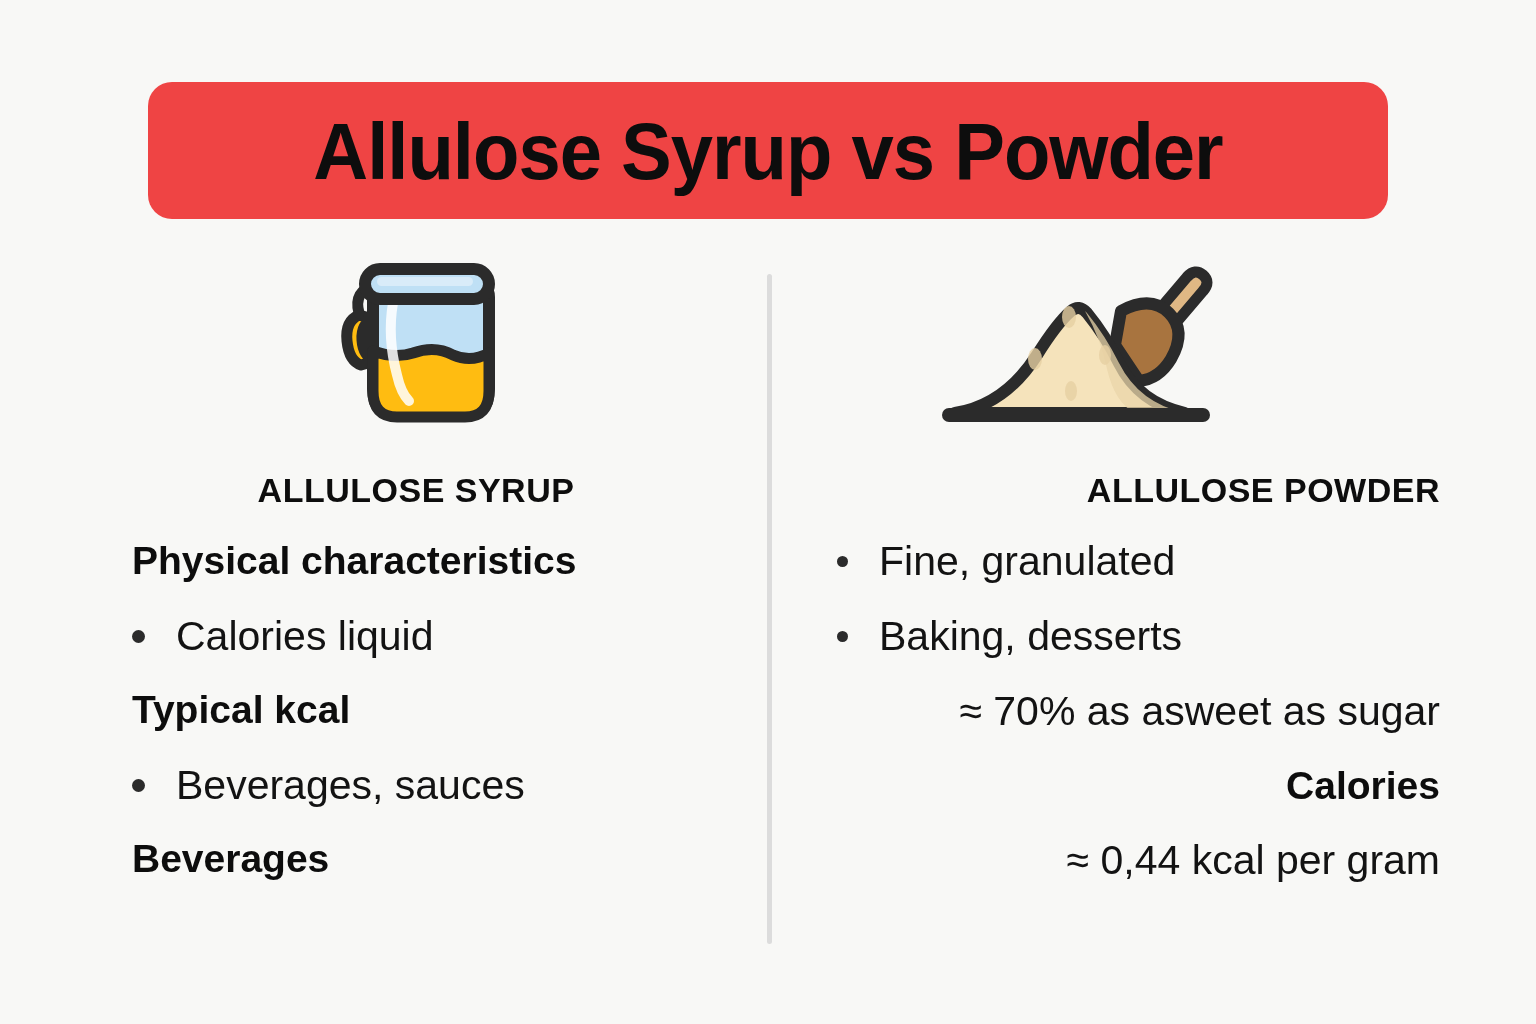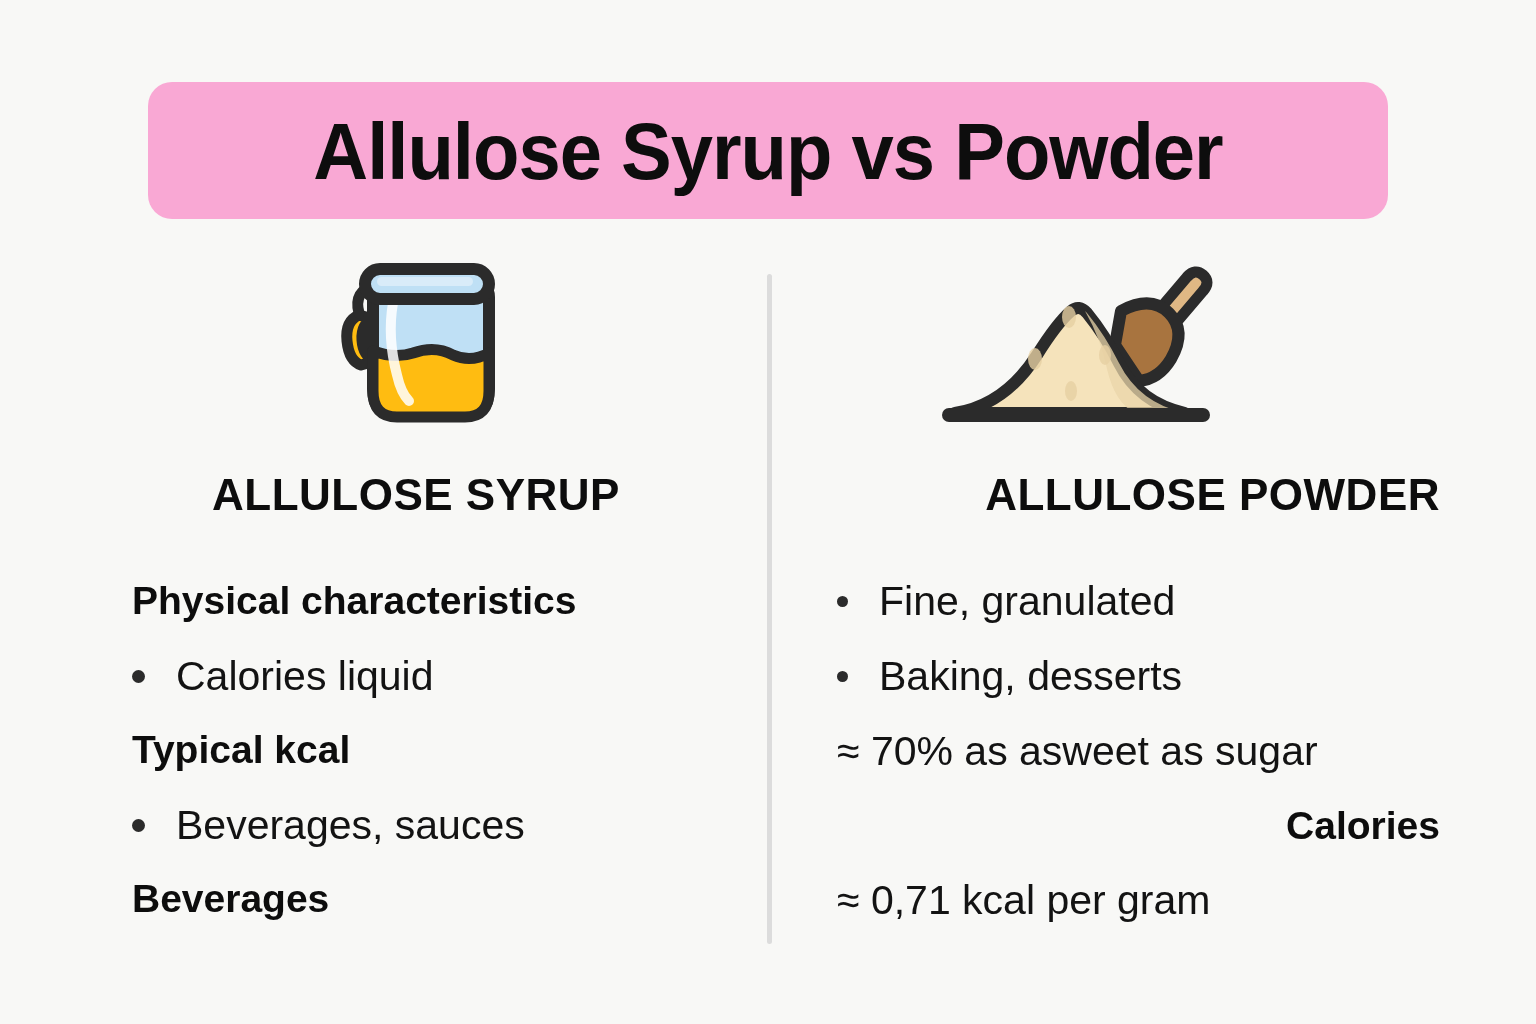--- a/index.html
+++ b/index.html
@@ -17,21 +17,21 @@
     position: relative;
   }
 
   
   #title-banner {
     position: absolute;
     left: 148px;
     top: 82px;
     width: 1240px;
     height: 137px;
-    background: #f9a8d4;
+    background: #ef4444;
     border-radius: 24px;
     display: flex;
     align-items: center;
     justify-content: center;
   }
   #title-text {
     font-size: 76px;
     font-weight: bold;
     letter-spacing: -1px;
     color: #0d0d0d;
@@ -61,46 +61,47 @@
 
   .icon-wrap {
     height: 195px;
     display: flex;
     align-items: center;
   }
   #column-syrup  .icon-wrap { justify-content: center; padding-right: 10px; }
   #column-powder .icon-wrap { justify-content: center; padding-right: 90px; }
 
   .col-heading {
-    font-size: 44px;
+    font-size: 34px;
     font-weight: bold;
     letter-spacing: 0.5px;
     white-space: nowrap;
     line-height: 1;
     margin-top: 28px;
     color: #0d0d0d;
   }
   #column-syrup  .col-heading { text-align: center; padding-right: 8px; }
   #column-powder .col-heading { text-align: right;  padding-left: 30px; }
 
-  .rows { margin-top: 64px; }
+  .rows { margin-top: 34px; }
 
   .row {
     line-height: 1;
     white-space: nowrap;
   }
   .row.label {
     font-size: 39px;
     font-weight: bold;
     color: #0d0d0d;
   }
   .row.value {
     font-size: 41px;
     font-weight: normal;
     color: #131313;
+    text-align: right;
   }
   .row.bullet {
     display: flex;
     align-items: center;
   }
 
   
   #column-syrup .rows  { padding-left: 32px; }
   #column-syrup .row.label  { margin-bottom: 36px; }
   #column-syrup .row.value  { margin-bottom: 33px; }
@@ -210,15 +211,15 @@
 
     <div class="row value bullet">
       <span class="bullet-dot"></span>
       <span>Baking, desserts</span>
     </div>
 
     <div class="row value plain">≈ 70% as asweet as sugar</div>
 
     <div class="row label">Calories</div>
 
-    <div class="row value plain">≈ 0,71 kcal per gram</div>
+    <div class="row value plain">≈ 0,44 kcal per gram</div>
   </div>
 </div>
 
 </body></html>

